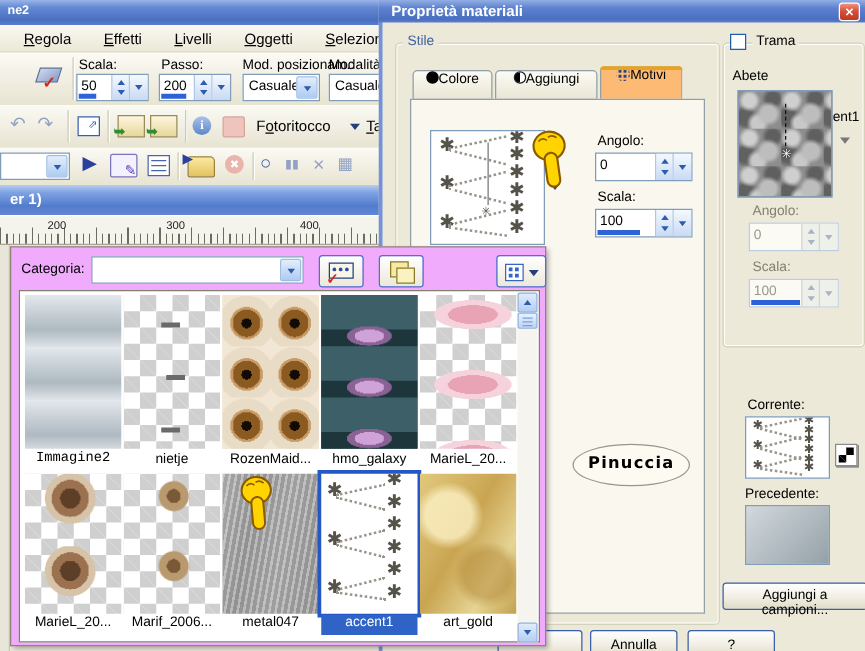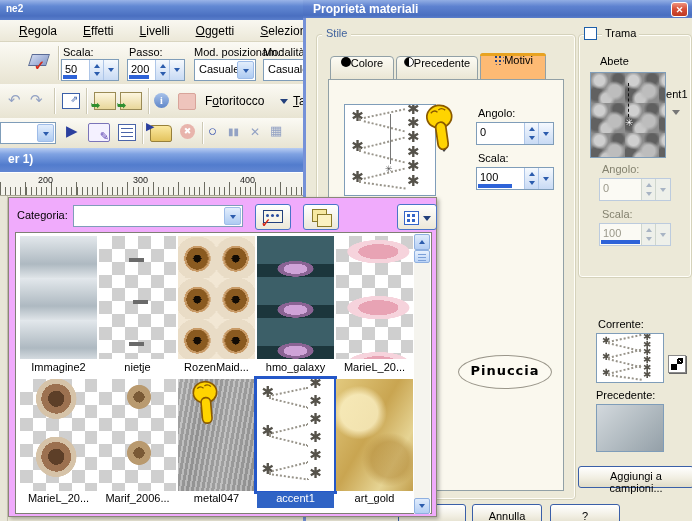--- a/index.html
+++ b/index.html
@@ -331,21 +331,21 @@
 
     <div class="groupbox" style="left:10px;top:34px;width:258px;height:464px;"></div>
     <span class="gb-caption" style="left:16px;top:27px;">Stile</span>
 
     <div class="tab" style="left:24px;width:64px;">
       <span class="ic-color"></span>
       <span>Colore</span>
     </div>
     <div class="tab" style="left:90px;width:82px;">
       <span class="ic-gradient"></span>
-      <span>Precedente</span>
+      <span>Aggiungi</span>
     </div>
     <div class="tab active" style="left:174px;width:66px;">
       <span class="ic-pattern"></span>
       <span>Motivi</span>
     </div>
     <div class="tabpage"></div>
 
     <span class="lbl" style="left:343px;top:88px;position:absolute;">accent1</span>
     <div class="accent-pattern ap-md sunken" style="left:38px;top:104px;width:92px;height:92px;">
       <span class="preview-cursor"></span>
@@ -390,21 +390,21 @@
           <i class="tri-dn"></i>
         </span>
     </div>
 
     <div class="watermark" style="left:152px;top:355px;width:94px;height:34px;">Pinuccia</div>
 
     <div class="groupbox" style="left:272px;top:34px;width:112px;height:242px;"></div>
     <span class="checkbox" style="left:278px;top:27px;"></span>
     <span class="lbl" style="left:296px;top:27px;position:absolute;background:#ece9d8;padding:0 3px;">Trama</span>
 
-    <span class="lbl" style="left:294px;top:55px;position:absolute;">Abete</span>
+    <span class="lbl" style="left:280px;top:55px;position:absolute;">Abete</span>
     <div class="texture-abete sunken" style="left:284px;top:72px;width:76px;height:86px;"></div>
     <span class="dd-arrow" style="left:366px;top:110px;border-top-color:#777;"></span>
 
     <span class="lbl gray" style="left:296px;top:163px;position:absolute;">Angolo:</span>
     <div class="spin disabled" style="left:293px;top:178px;width:72px;height:23px;">
       <span class="spin-val">0</span>
       <span class="spin-ud">
           <i class="tri-up"></i>
           <i class="tri-dn"></i>
         </span>
@@ -469,21 +469,21 @@
       <span class="folders-icon"></span>
     </span>
     <span class="panel-btn" style="left:388px;top:6px;width:40px;">
       <span class="grid-icon"></span>
       <span class="dd-arrow" style="right:5px;top:11px;border-top-color:#23407c;"></span>
     </span>
 
     <div class="thumbs">
 
       <div class="cell-img k-gradient" style="left:4px;top:3px;height:123px;"></div>
-      <div class="tlabel" style="left:4px;top:128px;">Immagine2</div>
+      <div class="tlabel" style="left:4px;top:128px;font-family:Liberation Mono, monospace;">Immagine2</div>
       <div class="cell-img k-dashes" style="left:83px;top:3px;height:123px;"></div>
       <div class="tlabel" style="left:83px;top:128px;">nietje</div>
       <div class="cell-img k-eyes" style="left:162px;top:3px;height:123px;"></div>
       <div class="tlabel" style="left:162px;top:128px;">RozenMaid...</div>
       <div class="cell-img k-galaxy" style="left:241px;top:3px;height:123px;"></div>
       <div class="tlabel" style="left:241px;top:128px;">hmo_galaxy</div>
       <div class="cell-img k-pink" style="left:320px;top:3px;height:123px;"></div>
       <div class="tlabel" style="left:320px;top:128px;">MarieL_20...</div>
 
       <div class="cell-img k-face" style="left:4px;top:146px;height:112px;"></div>

